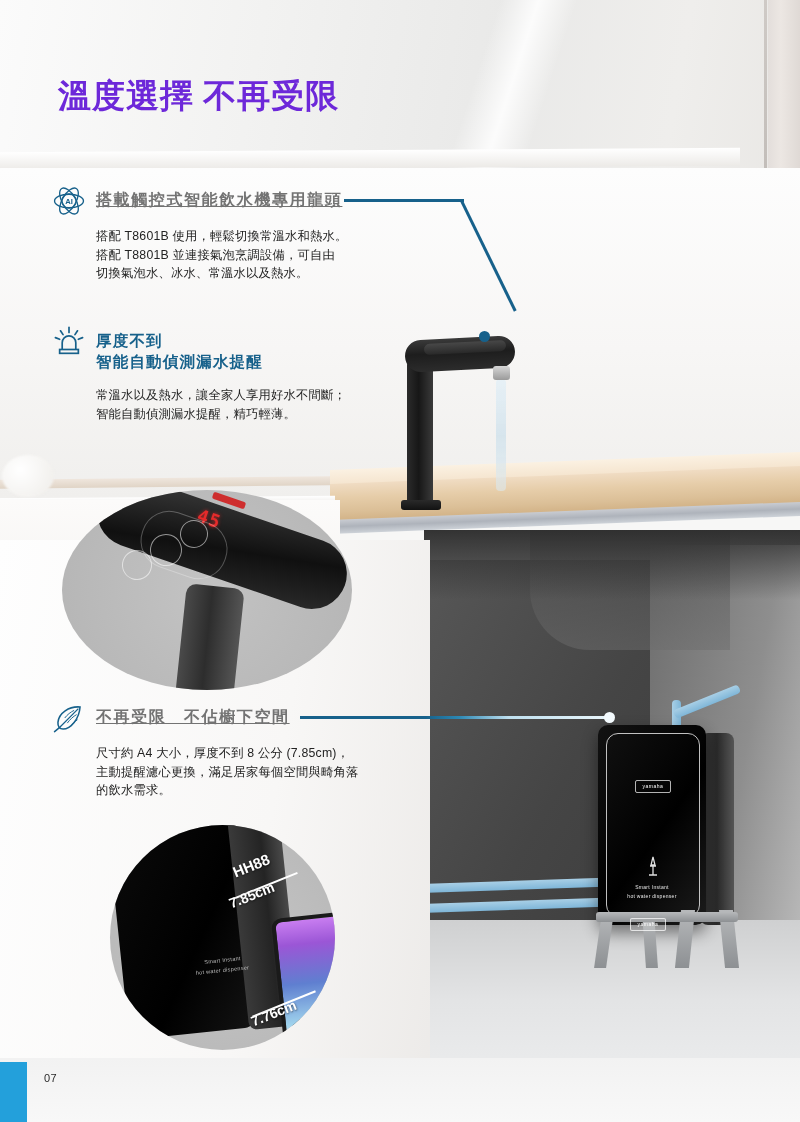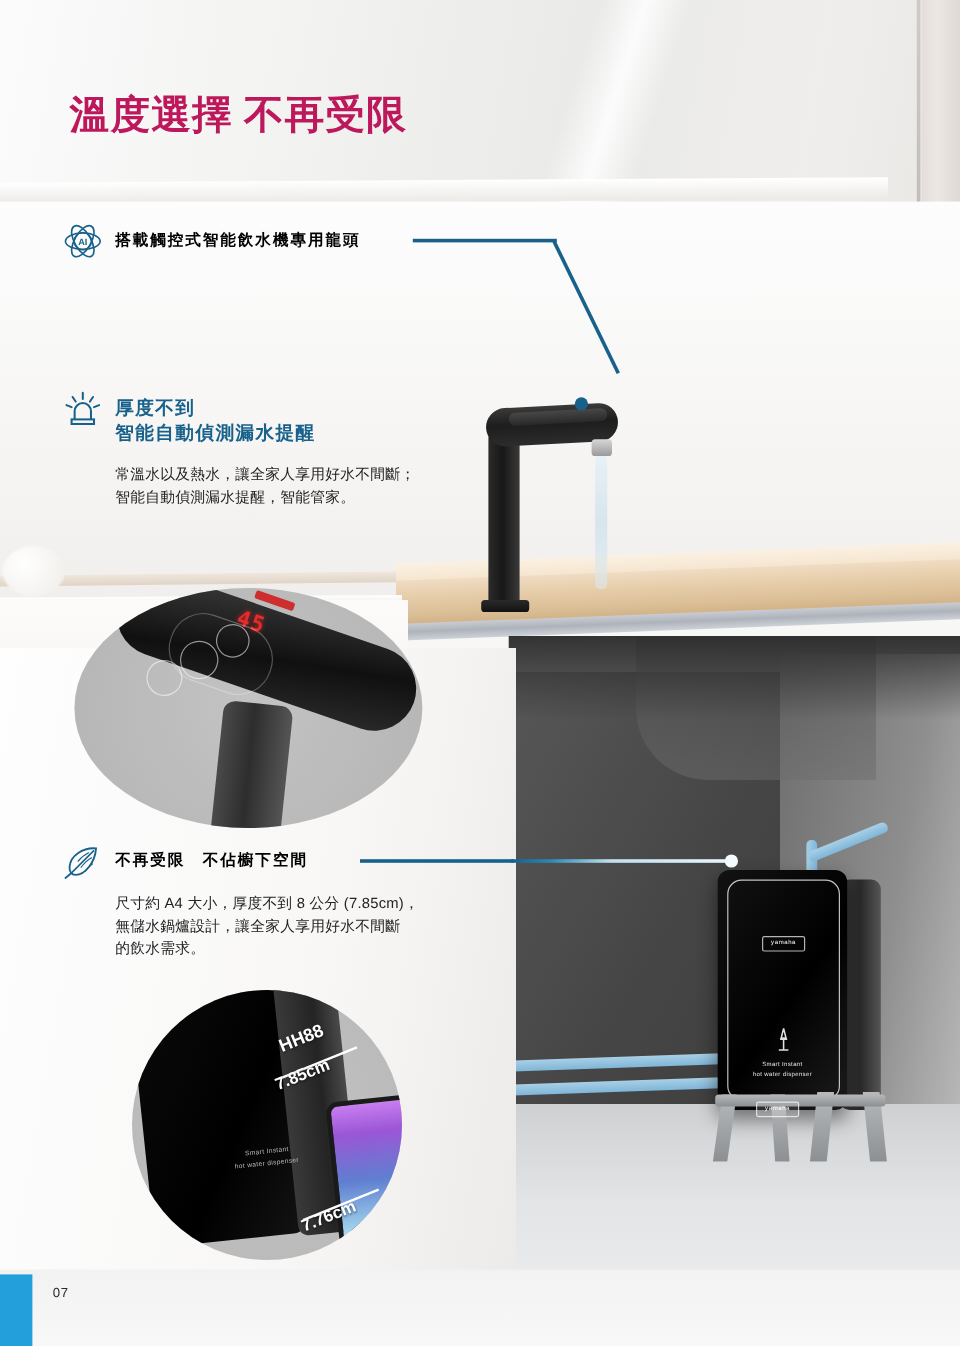--- a/index.html
+++ b/index.html
@@ -226,30 +226,30 @@
   }
   .unit-badge{
     position:absolute;width:34px;height:11px;border:1px solid rgba(255,255,255,.7);
     border-radius:2px;color:#fff;font-size:5px;text-align:center;line-height:11px;letter-spacing:.5px;
   }
 
   
   .page-title{
     position:absolute;left:58px;top:74px;
     font-family:"Liberation Serif","DejaVu Serif",serif;
-    font-size:33px;font-weight:700;color:#be185d;letter-spacing:1px;
+    font-size:33px;font-weight:700;color:#6d28d9;letter-spacing:1px;
     white-space:nowrap;
   }
 
   .feature{position:absolute;}
   .feat-head-row{display:flex;align-items:flex-start;gap:10px;}
   .feat-icon{width:34px;height:34px;flex:0 0 34px;margin-top:-6px;text-align:right;}
   .feat-heading{
-    color:#000000;font-weight:700;font-size:13px;line-height:20px;
-    letter-spacing:1.6px;white-space:nowrap;
+    color:#737373;font-weight:700;font-size:16px;line-height:20px;
+    letter-spacing:1.6px;white-space:nowrap;text-decoration:underline;
   }
   .feat-heading2{
     color:#17618b;font-weight:700;font-size:15.5px;line-height:21px;
     letter-spacing:1.2px;white-space:nowrap;
   }
   .feat-body{
     margin-top:9px;margin-left:44px;
     color:#232323;font-size:12.3px;line-height:18.5px;letter-spacing:.2px;
     white-space:nowrap;
   }
@@ -377,20 +377,25 @@
       <div class="feat-icon">
         <svg viewBox="0 0 40 40" width="34" height="34" aria-hidden="true">
           <ellipse cx="20" cy="20" rx="17" ry="8" fill="none" stroke="#17618b" stroke-width="1.6"></ellipse>
           <ellipse cx="20" cy="20" rx="17" ry="8" fill="none" stroke="#17618b" stroke-width="1.6" transform="rotate(60 20 20)"></ellipse>
           <ellipse cx="20" cy="20" rx="17" ry="8" fill="none" stroke="#17618b" stroke-width="1.6" transform="rotate(120 20 20)"></ellipse>
           <circle cx="20" cy="20" r="8.5" fill="none" stroke="#17618b" stroke-width="1.4"></circle>
           <text x="20" y="24" font-size="9" font-weight="bold" fill="#17618b" text-anchor="middle" font-family="Liberation Sans, sans-serif">AI</text>
         </svg>
       </div>
       <div class="feat-heading">搭載觸控式智能飲水機專用龍頭</div>
+    </div>
+    <div class="feat-body">
+      <div>搭配 T8601B 使用，輕鬆切換常溫水和熱水。</div>
+      <div>搭配 T8801B 並連接氣泡烹調設備，可自由</div>
+      <div>切換氣泡水、冰水、常溫水以及熱水。</div>
     </div>
   </div>
   <div class="leader" style="left:344px;top:199px;width:120px;"></div>
   <div class="leader-diag" style="left:462px;top:200px;width:122px;transform:rotate(64deg);"></div>
   <div class="leader-dot" style="left:479px;top:331px;"></div>
 
   <div class="feature" style="left:52px;top:330px;">
     <div class="feat-head-row">
       <div class="feat-icon">
         <svg viewBox="0 0 40 40" width="34" height="34" aria-hidden="true">
@@ -403,39 +408,39 @@
           <line x1="36" y1="16" x2="31" y2="18" stroke="#17618b" stroke-width="2" stroke-linecap="round"></line>
         </svg>
       </div>
       <div>
         <div class="feat-heading2">厚度不到</div>
         <div class="feat-heading2">智能自動偵測漏水提醒</div>
       </div>
     </div>
     <div class="feat-body" style="margin-top:14px;">
       <div>常溫水以及熱水，讓全家人享用好水不間斷；</div>
-      <div>智能自動偵測漏水提醒，智能管家。</div>
+      <div>智能自動偵測漏水提醒，精巧輕薄。</div>
     </div>
   </div>
 
   <div class="feature" style="left:52px;top:707px;">
     <div class="feat-head-row">
       <div class="feat-icon">
         <svg viewBox="0 0 40 40" width="34" height="34" aria-hidden="true">
           <path d="M33 7 C20 6 8 14 7 25 c-0.4 5 2 8 6 8 c9 0 19-12 20-26 Z" fill="none" stroke="#17618b" stroke-width="1.8"></path>
           <path d="M31 9 C24 16 16 24 8 32" fill="none" stroke="#17618b" stroke-width="1.5"></path>
           <path d="M26 11 C22 13 18 16 15 20 M29 16 C25 18 21 22 18 26 M30 22 C27 24 24 27 22 30" fill="none" stroke="#17618b" stroke-width="1.1"></path>
           <path d="M8 32 L3 36" fill="none" stroke="#17618b" stroke-width="1.8" stroke-linecap="round"></path>
         </svg>
       </div>
       <div class="feat-heading">不再受限　不佔櫥下空間</div>
     </div>
     <div class="feat-body">
       <div>尺寸約 A4 大小，厚度不到 8 公分 (7.85cm)，</div>
-      <div>無儲水鍋爐設計，讓全家人享用好水不間斷</div>
+      <div>主動提醒濾心更換，滿足居家每個空間與畸角落</div>
       <div>的飲水需求。</div>
     </div>
   </div>
   <div class="leader" style="left:300px;top:716px;width:128px;"></div>
   <div class="leader-fade" style="left:426px;top:716px;width:184px;"></div>
   <div class="leader-dot-light" style="left:604px;top:712px;"></div>
 
   <div class="footer-sheet"></div>
   <div class="footer-bar"></div>
   <div class="page-num">07</div>

